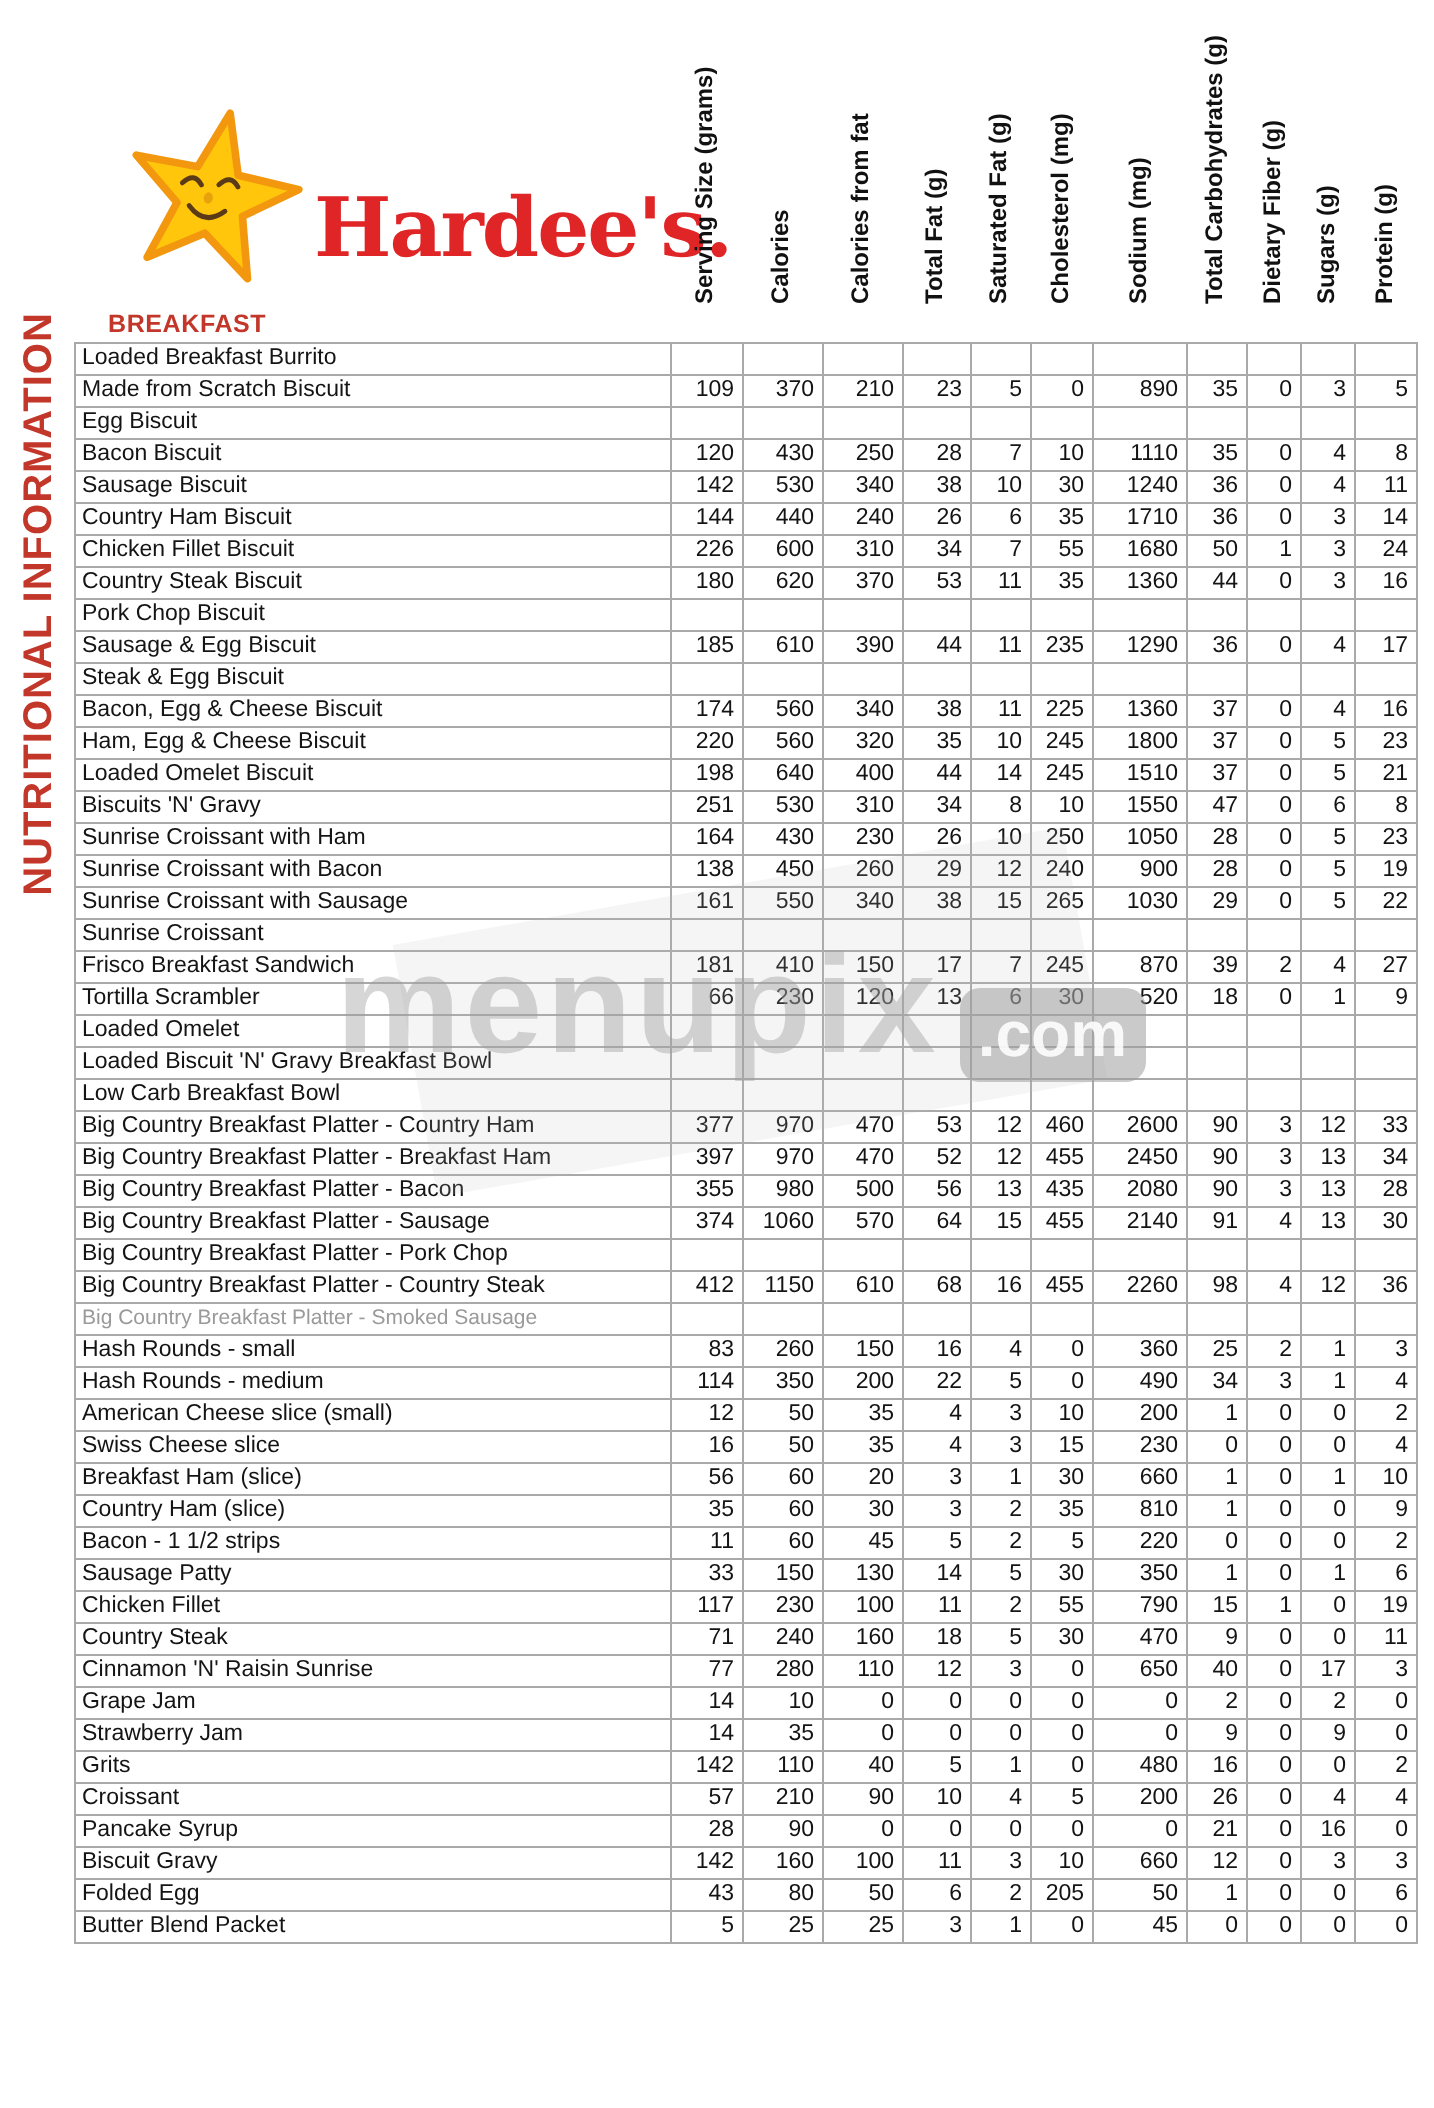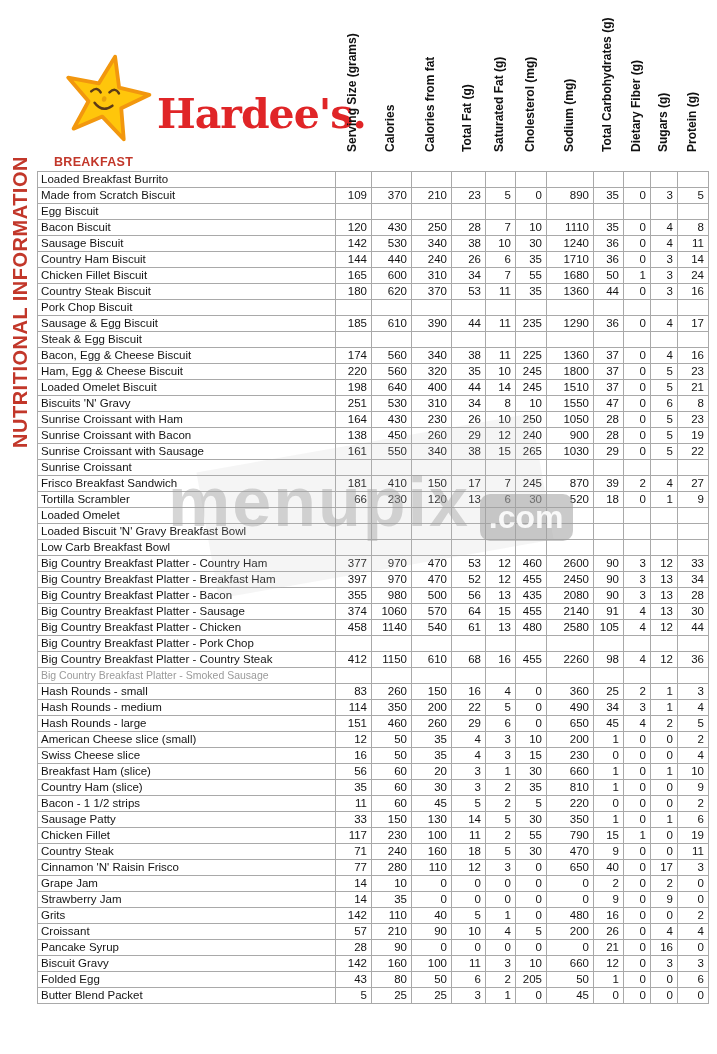--- a/index.html
+++ b/index.html
@@ -194,21 +194,21 @@
           <td class="num">6</td>
           <td class="num">35</td>
           <td class="num">1710</td>
           <td class="num">36</td>
           <td class="num">0</td>
           <td class="num">3</td>
           <td class="num">14</td>
         </tr>
         <tr>
           <td class="name">Chicken Fillet Biscuit</td>
-          <td class="num">165</td>
+          <td class="num">226</td>
           <td class="num">600</td>
           <td class="num">310</td>
           <td class="num">34</td>
           <td class="num">7</td>
           <td class="num">55</td>
           <td class="num">1680</td>
           <td class="num">50</td>
           <td class="num">1</td>
           <td class="num">3</td>
           <td class="num">24</td>
@@ -501,34 +501,20 @@
           <td class="num">64</td>
           <td class="num">15</td>
           <td class="num">455</td>
           <td class="num">2140</td>
           <td class="num">91</td>
           <td class="num">4</td>
           <td class="num">13</td>
           <td class="num">30</td>
         </tr>
         <tr>
-          <td class="name">Big Country Breakfast Platter - Chicken</td>
-          <td class="num">458</td>
-          <td class="num">1140</td>
-          <td class="num">540</td>
-          <td class="num">61</td>
-          <td class="num">13</td>
-          <td class="num">480</td>
-          <td class="num">2580</td>
-          <td class="num">105</td>
-          <td class="num">4</td>
-          <td class="num">12</td>
-          <td class="num">44</td>
-        </tr>
-        <tr>
           <td class="name">Big Country Breakfast Platter - Pork Chop</td>
           <td class="num"></td>
           <td class="num"></td>
           <td class="num"></td>
           <td class="num"></td>
           <td class="num"></td>
           <td class="num"></td>
           <td class="num"></td>
           <td class="num"></td>
           <td class="num"></td>
@@ -585,34 +571,20 @@
           <td class="num">22</td>
           <td class="num">5</td>
           <td class="num">0</td>
           <td class="num">490</td>
           <td class="num">34</td>
           <td class="num">3</td>
           <td class="num">1</td>
           <td class="num">4</td>
         </tr>
         <tr>
-          <td class="name">Hash Rounds - large</td>
-          <td class="num">151</td>
-          <td class="num">460</td>
-          <td class="num">260</td>
-          <td class="num">29</td>
-          <td class="num">6</td>
-          <td class="num">0</td>
-          <td class="num">650</td>
-          <td class="num">45</td>
-          <td class="num">4</td>
-          <td class="num">2</td>
-          <td class="num">5</td>
-        </tr>
-        <tr>
           <td class="name">American Cheese slice (small)</td>
           <td class="num">12</td>
           <td class="num">50</td>
           <td class="num">35</td>
           <td class="num">4</td>
           <td class="num">3</td>
           <td class="num">10</td>
           <td class="num">200</td>
           <td class="num">1</td>
           <td class="num">0</td>
@@ -711,21 +683,21 @@
           <td class="num">18</td>
           <td class="num">5</td>
           <td class="num">30</td>
           <td class="num">470</td>
           <td class="num">9</td>
           <td class="num">0</td>
           <td class="num">0</td>
           <td class="num">11</td>
         </tr>
         <tr>
-          <td class="name">Cinnamon 'N' Raisin Frisco</td>
+          <td class="name">Cinnamon 'N' Raisin Sunrise</td>
           <td class="num">77</td>
           <td class="num">280</td>
           <td class="num">110</td>
           <td class="num">12</td>
           <td class="num">3</td>
           <td class="num">0</td>
           <td class="num">650</td>
           <td class="num">40</td>
           <td class="num">0</td>
           <td class="num">17</td>

